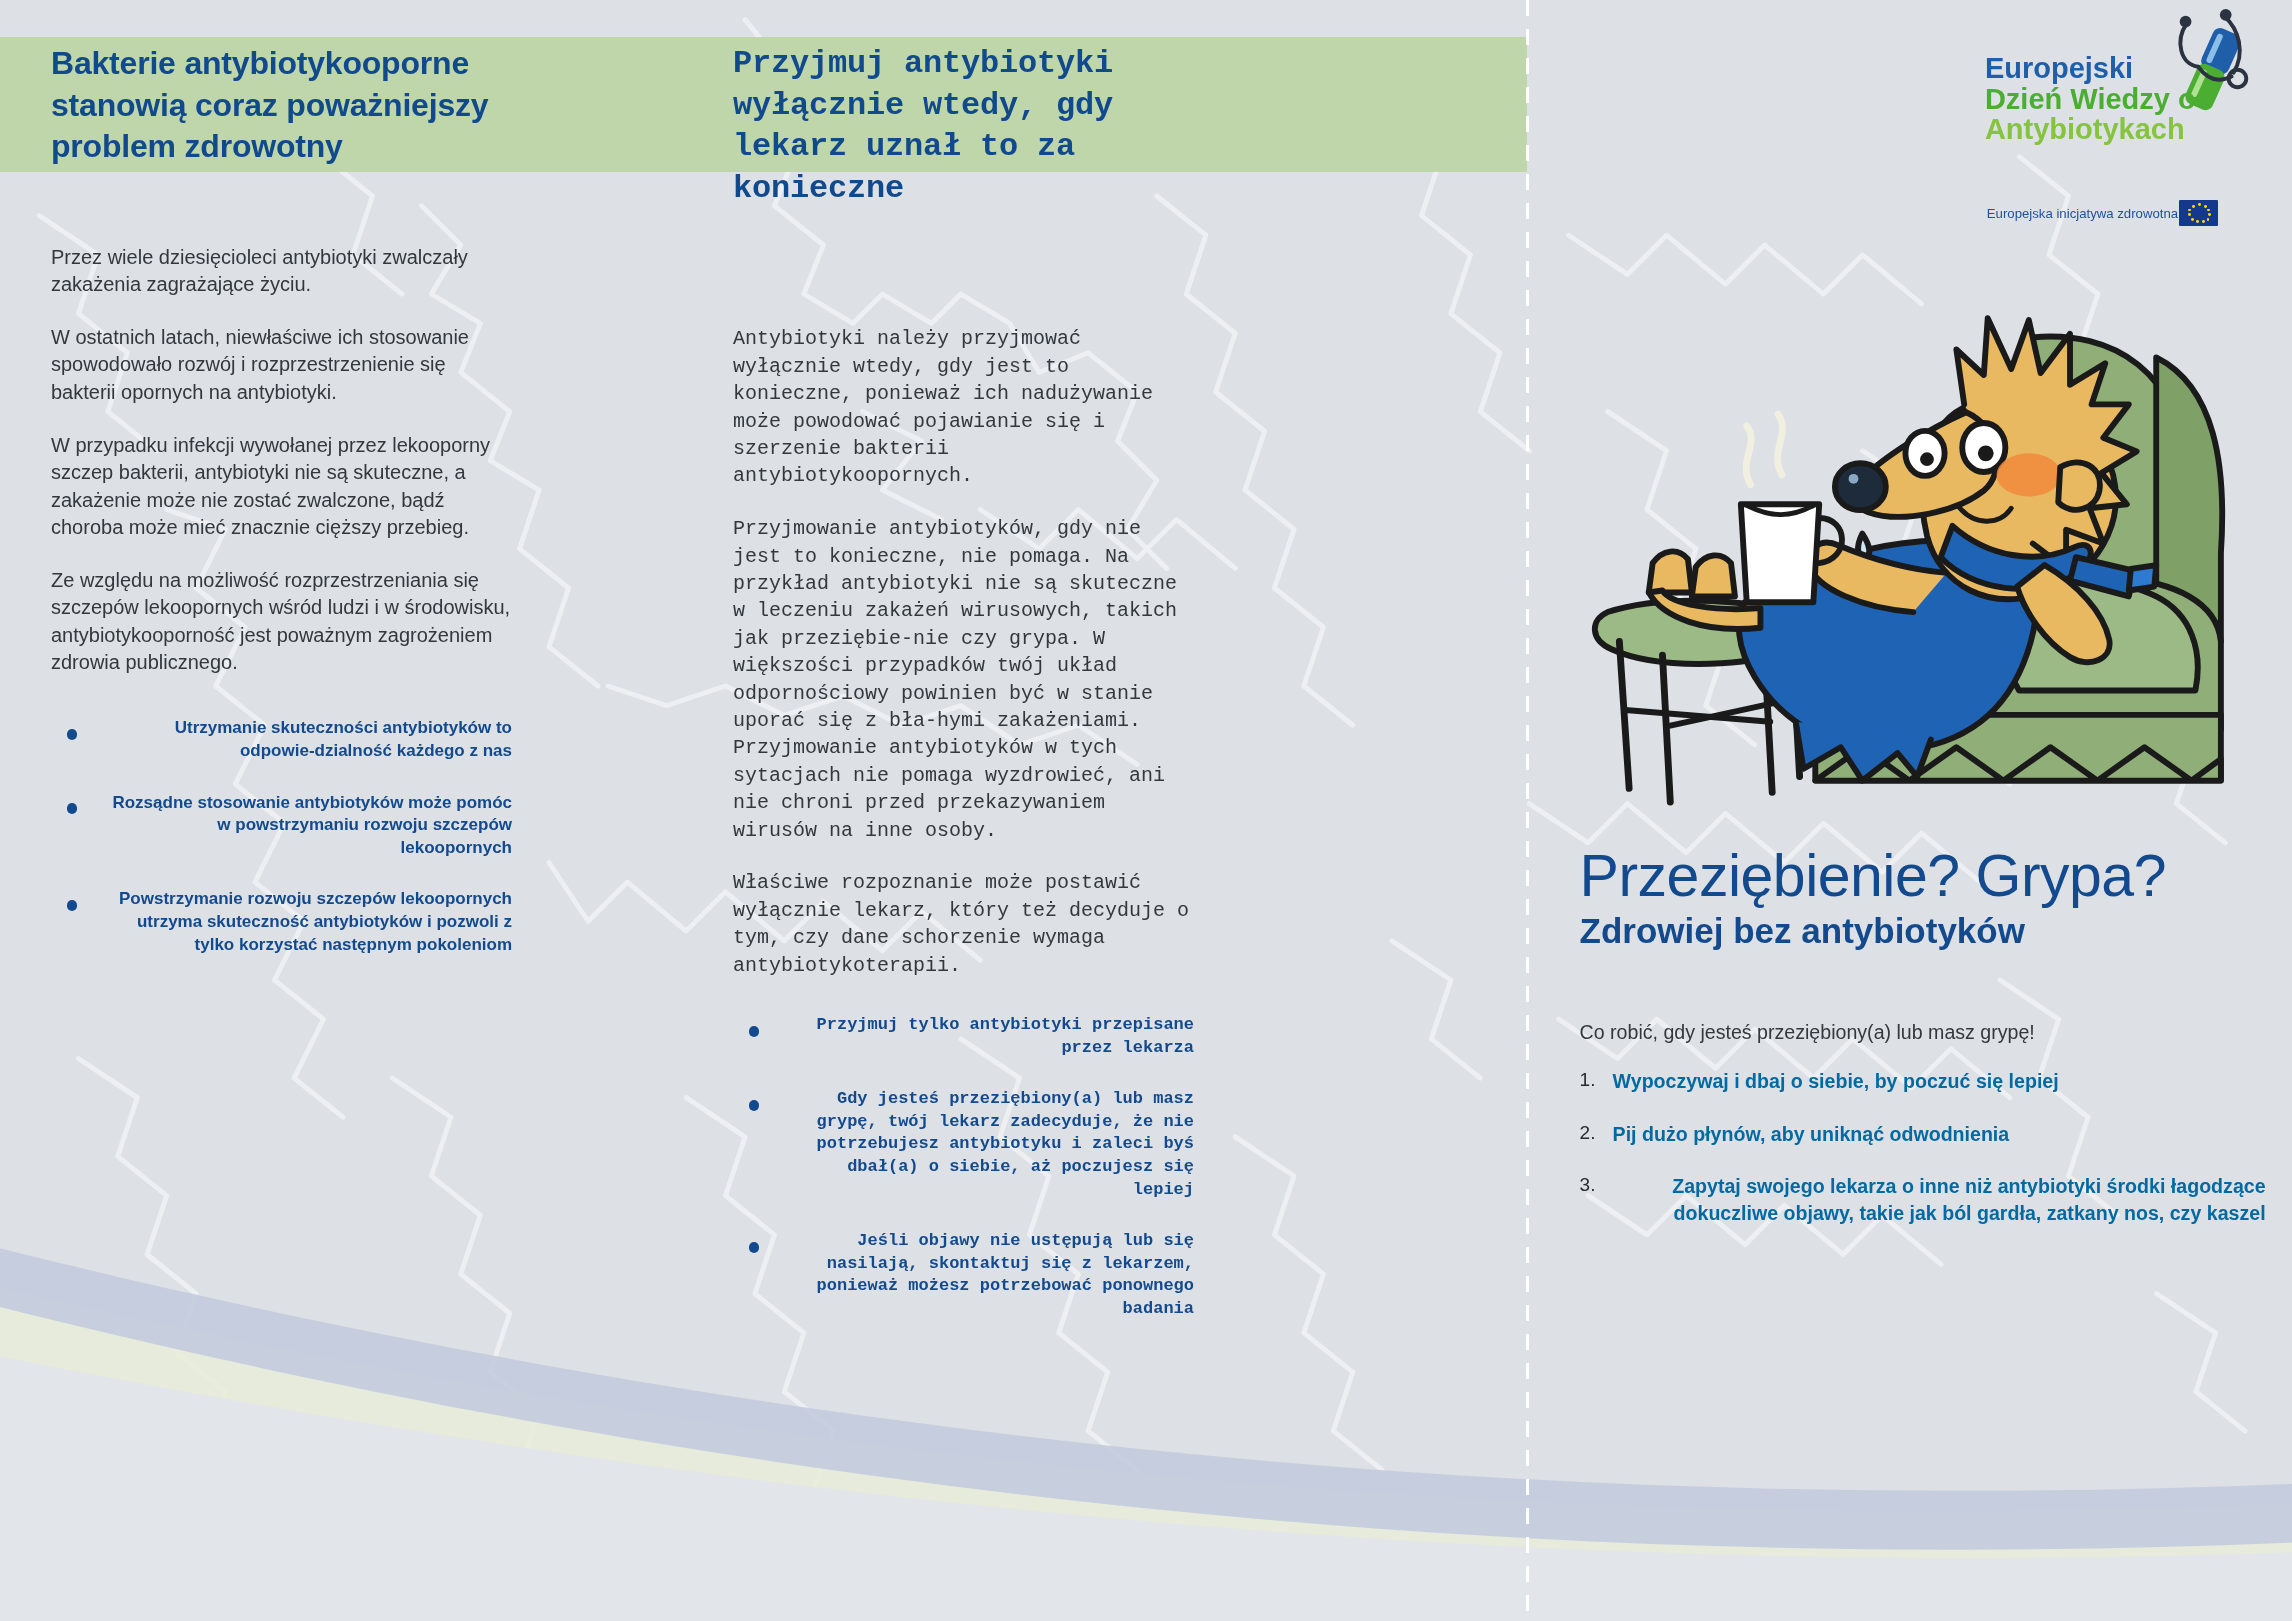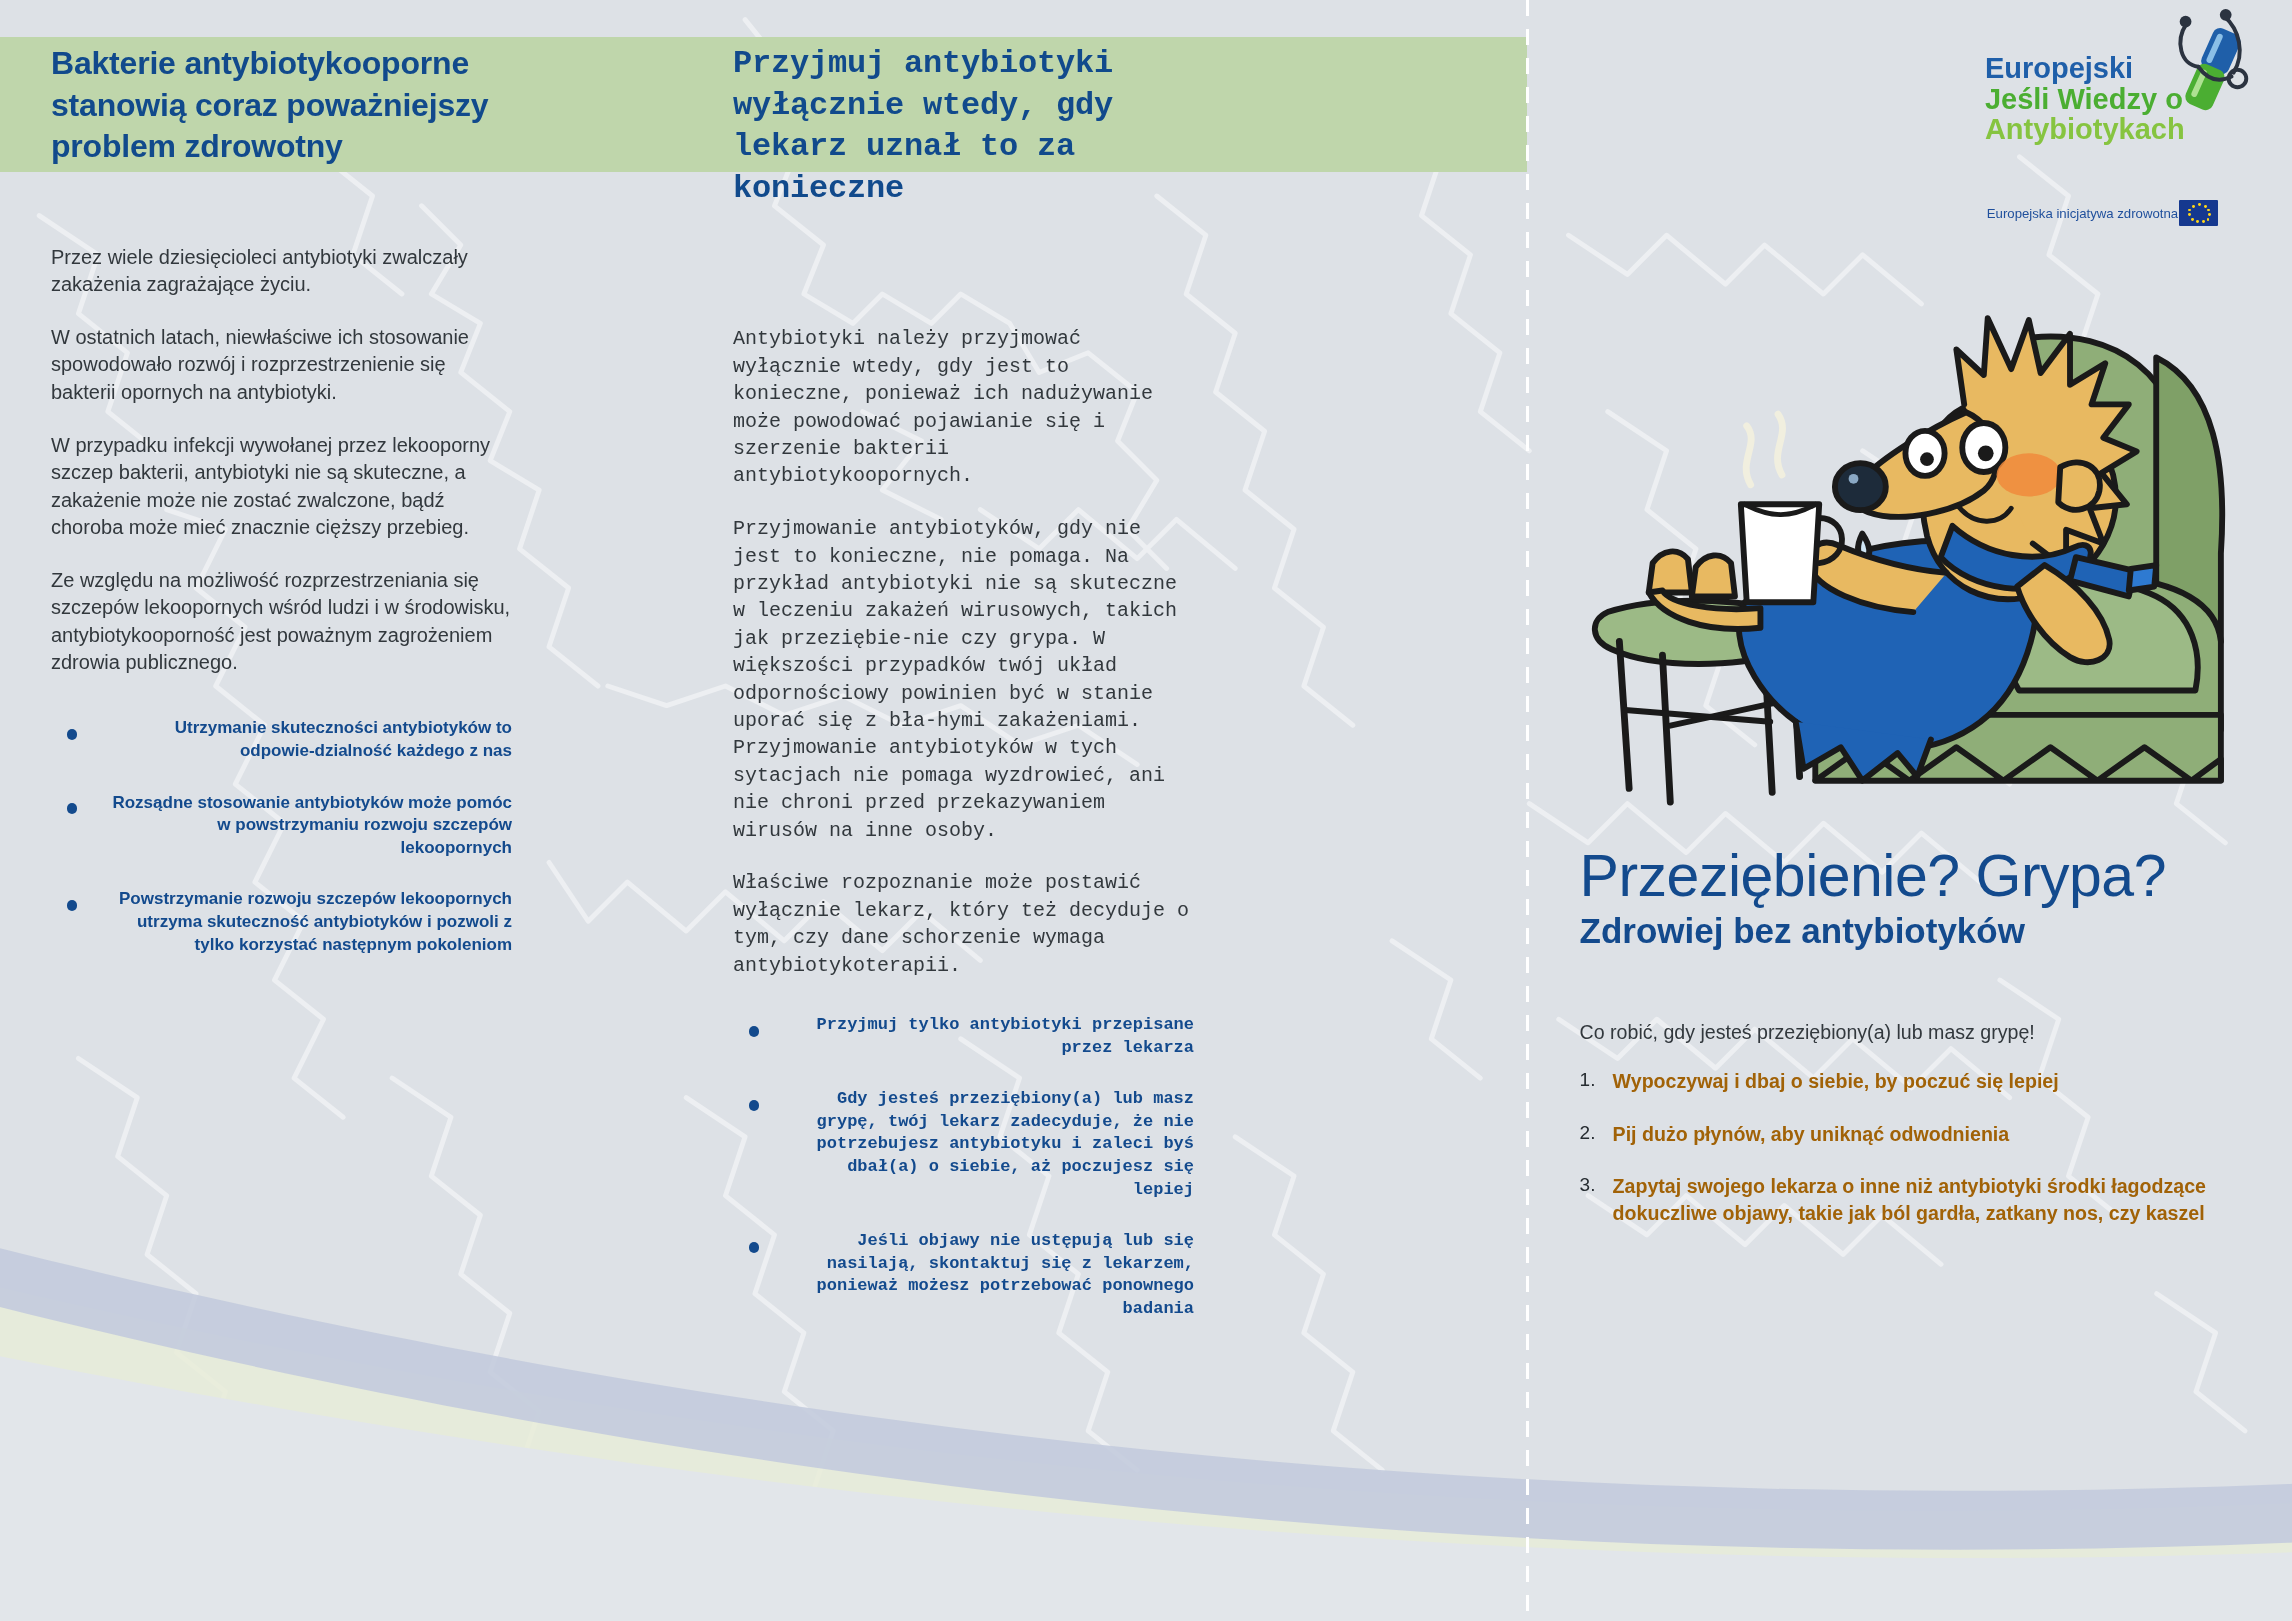--- a/index.html
+++ b/index.html
@@ -92,21 +92,21 @@
   .hog svg{width:100%;height:100%;display:block;}
 
   .p3title{position:absolute;left:21.6px;top:845px;width:706px;}
   .p3title .t1{font-size:59px;font-weight:normal;color:#134a8d;line-height:1.06;letter-spacing:-0.5px;display:block;}
   .p3title .t2{font-size:35px;font-weight:bold;color:#134a8d;line-height:1.12;display:block;margin-top:3.9px;}
 
   .p3lead{position:absolute;left:21.6px;top:1021px;width:686px;font-size:19.6px;color:#32383d;}
   .p3list{position:absolute;left:21.6px;top:1068px;width:686px;}
   .p3list .item{display:flex;margin-bottom:25.5px;}
   .p3list .num{width:33px;flex:none;font-size:19px;color:#262c31;padding-top:1px;}
-  .p3list .txt{font-size:19.6px;line-height:1.38;font-weight:bold;color:#a16207;}
+  .p3list .txt{font-size:19.6px;line-height:1.38;font-weight:bold;color:#0369a1;text-align:right;}
   .p3foot{position:absolute;left:21.6px;top:1306px;width:667px;font-size:19.6px;line-height:1.40;font-weight:bold;color:#1d2328;}
 </style>
 </head>
 <body>
 
 <div class="page">
 
   <div class="mapbg">
     <svg viewBox="0 0 2339 1654" preserveAspectRatio="none" aria-hidden="true">
       <g fill="none" stroke="#ffffff" stroke-width="5" stroke-linejoin="round" stroke-linecap="round" opacity="0.85">
@@ -198,21 +198,21 @@
             <path d="M60 8 C 76 22, 82 46, 70 66"></path>
             <path d="M34 60 C 44 74, 56 76, 68 70"></path>
           </g>
           <circle cx="21" cy="14" r="6" fill="#2b3340"></circle>
           <circle cx="62" cy="7" r="6" fill="#2b3340"></circle>
           <circle cx="74" cy="72" r="9" fill="none" stroke="#2b3340" stroke-width="4"></circle>
         </svg>
       </div>
       <div class="lt">
         <span class="l1">Europejski</span>
-        <span class="l2">Jeśli Wiedzy o</span>
+        <span class="l2">Dzień Wiedzy o</span>
         <span class="l3">Antybiotykach</span>
       </div>
       <div class="euline">
         <span>Europejska inicjatywa zdrowotna</span>
         <span class="euflag">
           <i style="left:18.6px;top:2.9px"></i>
             <i style="left:24.5px;top:4.9px"></i>
             <i style="left:28px;top:8.8px"></i>
           <i style="left:29px;top:13.7px"></i>
             <i style="left:27.4px;top:18.6px"></i>

